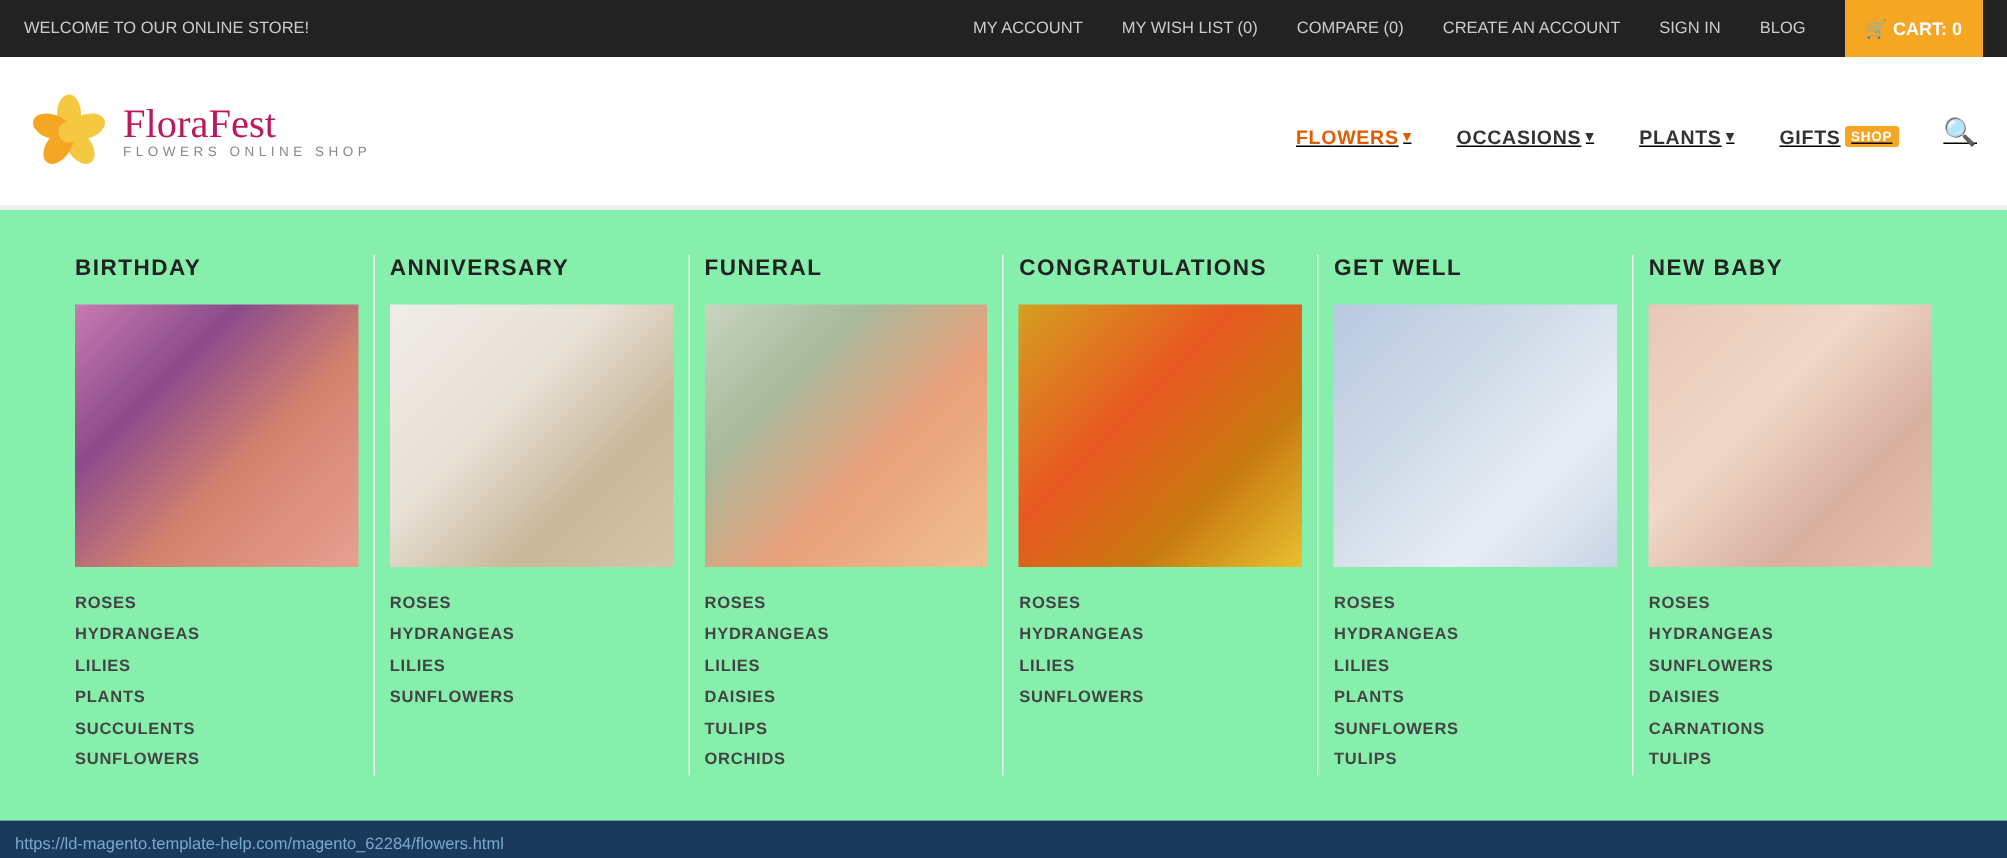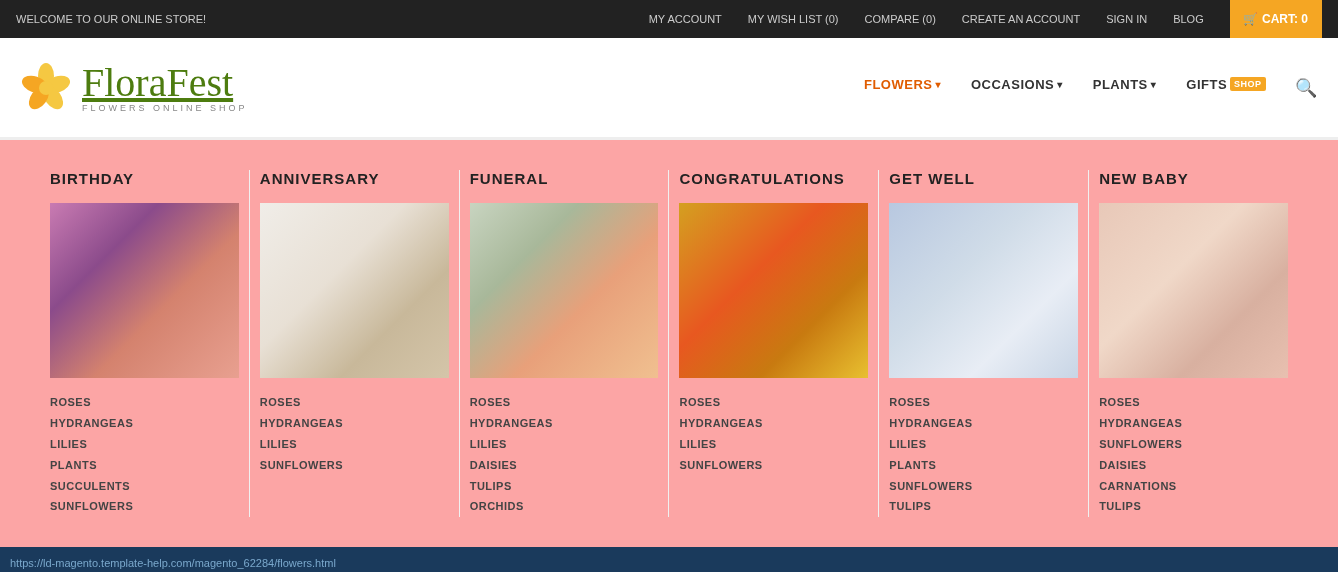--- a/index.html
+++ b/index.html
@@ -45,32 +45,31 @@
       height: 100px;
     }
     .logo-area { display: flex; align-items: center; gap: 10px; }
     .logo-flower {
       width: 52px;
       height: 52px;
     }
     .logo-text-block { display: flex; flex-direction: column; }
     .logo-name {
       font-family: Georgia, serif;
-      font-size: 40px;
-      color: #4d7c0f;
+      font-size: 27px;
+      color: #be185d;
       line-height: 1;
-      text-decoration: underline;
     }
     .logo-sub {
       font-size: 9px;
       letter-spacing: 3px;
       color: #888;
     }
 
-    .nav { display: flex; align-items: flex-start; gap: 30px; }
+    .nav { display: flex; align-items: flex-end; gap: 30px; text-decoration: underline; }
     .nav-item {
       font-size: 13px;
       font-weight: bold;
       color: #333;
       cursor: pointer;
       letter-spacing: 0.5px;
       display: flex;
       align-items: center;
       gap: 3px;
       text-decoration: none;
@@ -88,21 +87,21 @@
     .search-icon-btn {
       background: none;
       border: none;
       cursor: pointer;
       font-size: 18px;
       color: #555;
     }
 
     
     .dropdown-panel {
-      background: #fca5a5;
+      background: #86efac;
       border-top: 2px solid #eee;
       padding: 30px 40px;
       display: flex;
       gap: 0;
     }
 
     .category-col {
       flex: 1;
       padding: 0 10px;
       border-right: 1px solid #f0f0f0;

